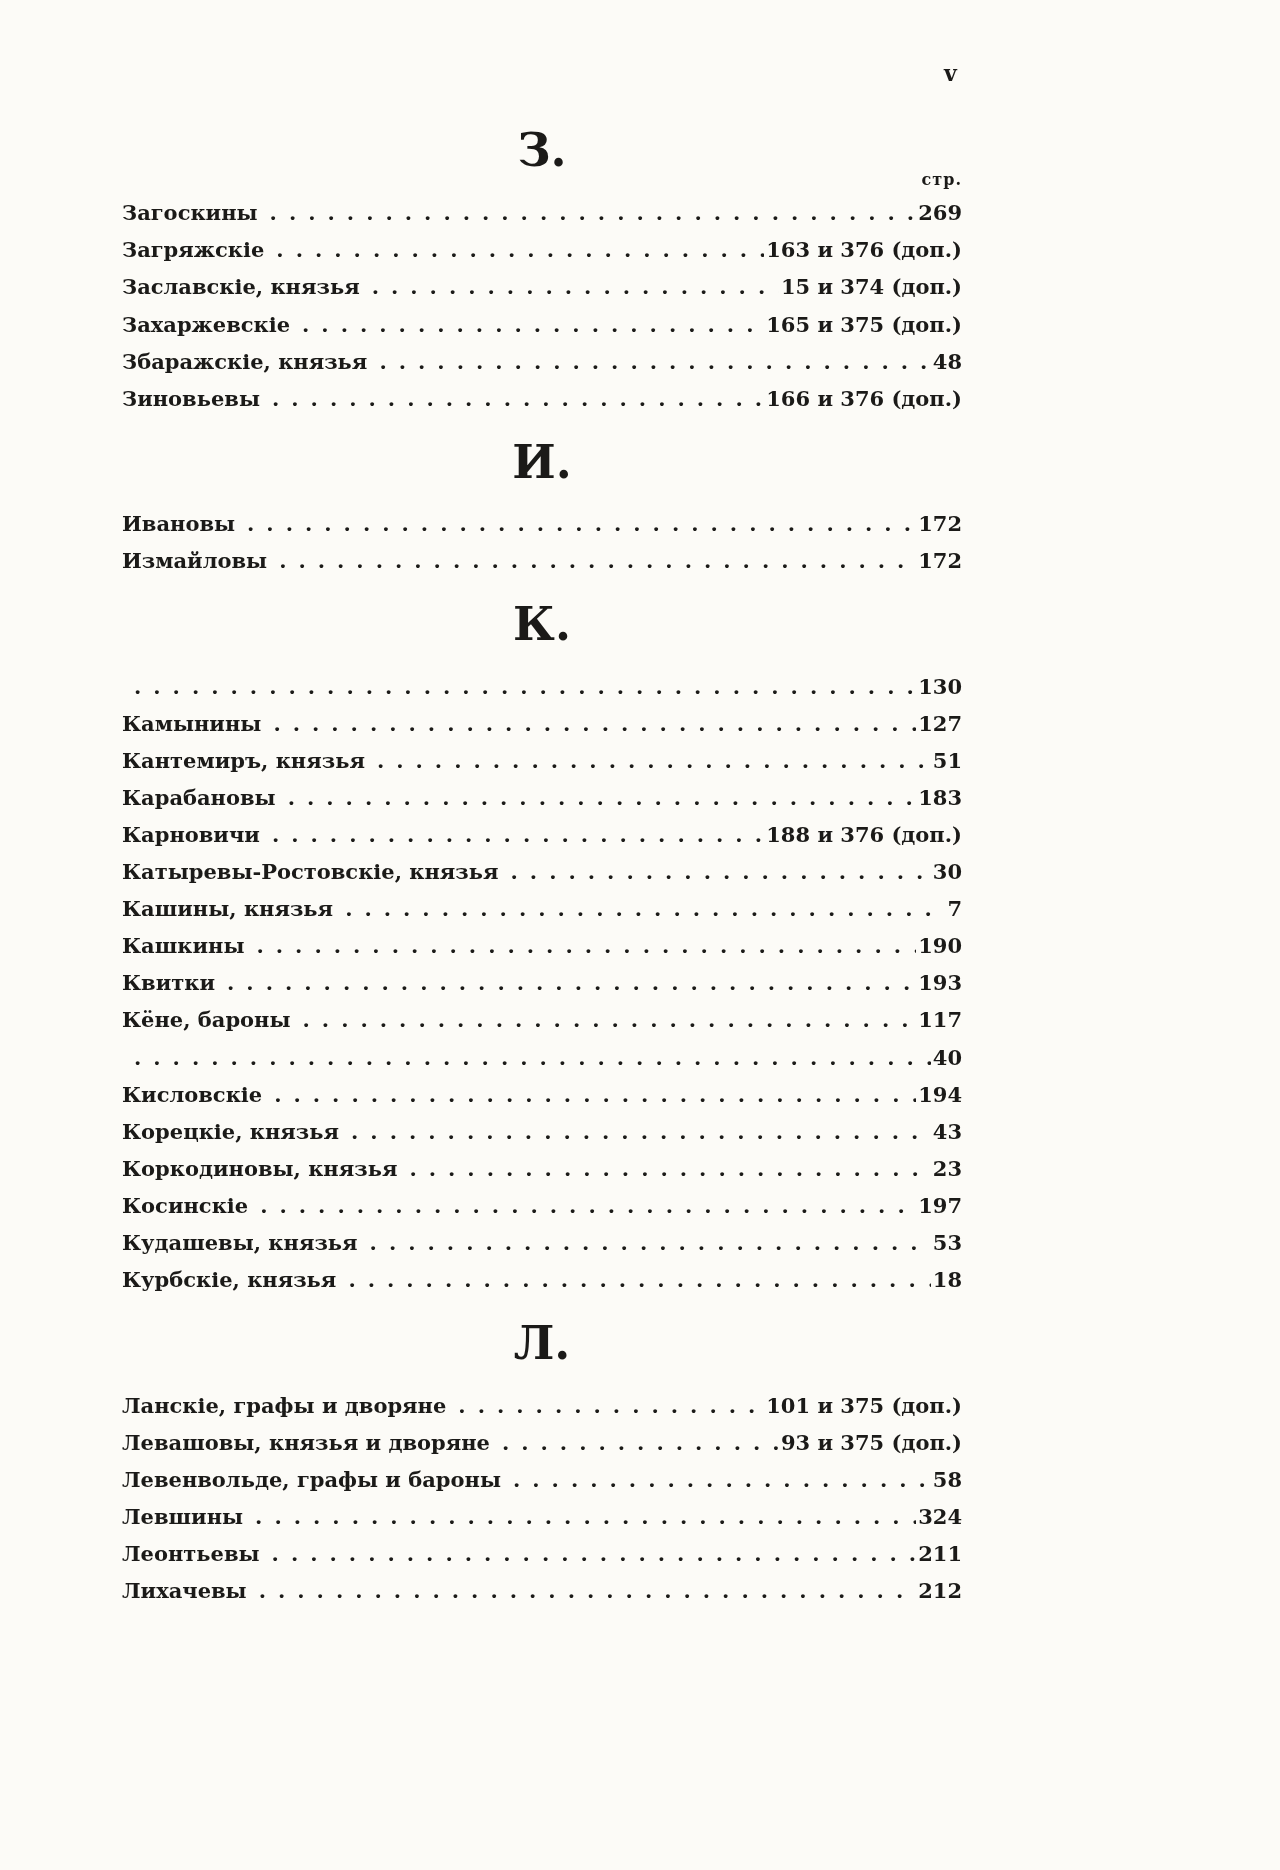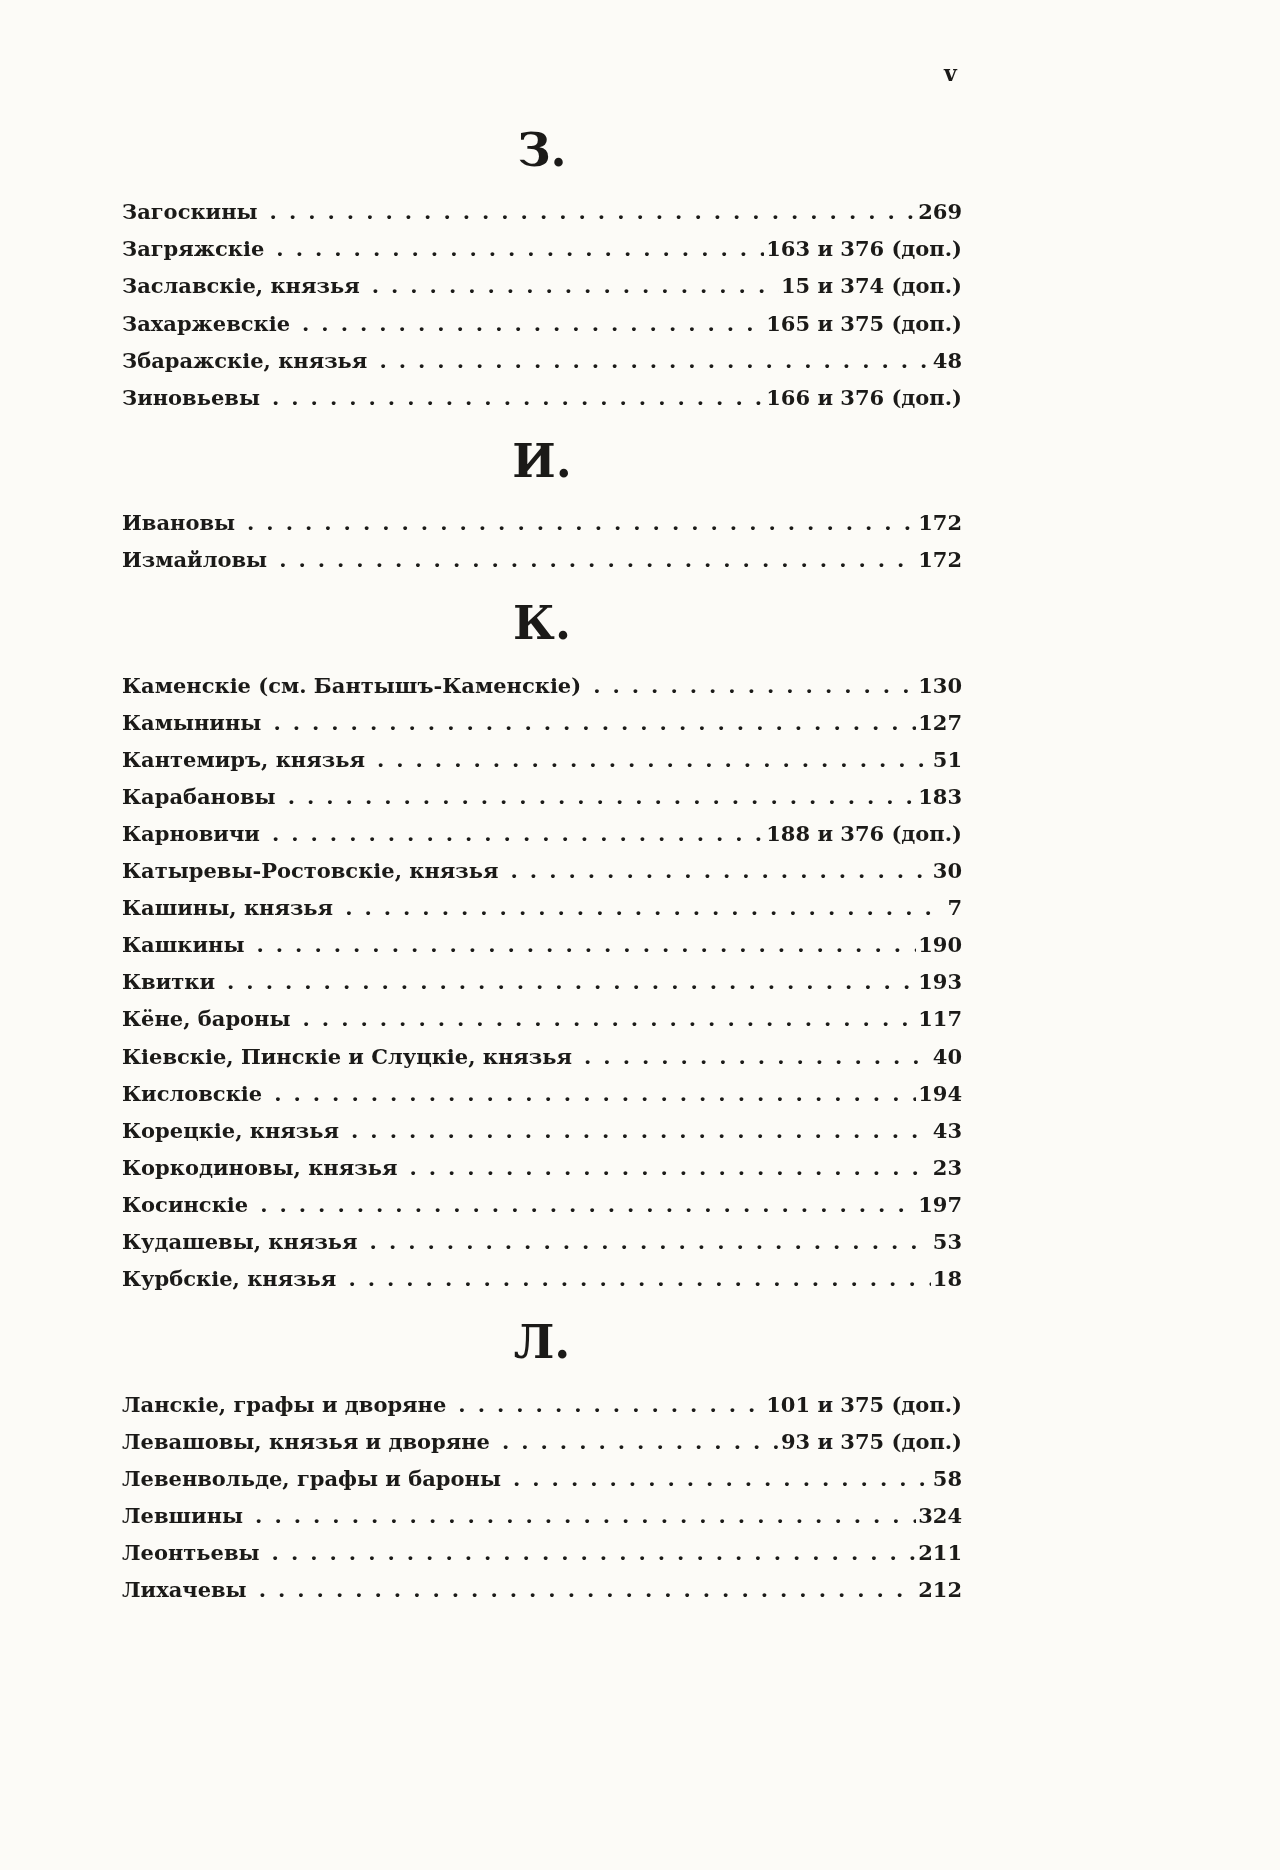--- a/index.html
+++ b/index.html
@@ -78,20 +78,21 @@
   }
 </style>
 </head>
 <body>
 
 <div class="page">
   <div class="corner-number">v</div>
   <main class="content">
       <section class="toc-section">
         <div class="section-letter">З.</div>
+        <div class="column-header">стр.</div>
         <div class="toc-row">
           <span class="entry-name">Загоскины</span>
           <span class="dots" aria-hidden="true">................................................................................</span>
           <span class="entry-page">269</span>
         </div>
         <div class="toc-row">
           <span class="entry-name">Загряжскіе</span>
           <span class="dots" aria-hidden="true">................................................................................</span>
           <span class="entry-page">163 и 376 (доп.)</span>
         </div>
@@ -125,21 +126,20 @@
         </div>
         <div class="toc-row">
           <span class="entry-name">Измайловы</span>
           <span class="dots" aria-hidden="true">................................................................................</span>
           <span class="entry-page">172</span>
         </div>
       </section>
       <section class="toc-section">
         <div class="section-letter">К.</div>
         <div class="toc-row">
-          <span class="entry-name">Каменскіе (см. Бантышъ-Каменскіе)</span>
           <span class="dots" aria-hidden="true">................................................................................</span>
           <span class="entry-page">130</span>
         </div>
         <div class="toc-row">
           <span class="entry-name">Камынины</span>
           <span class="dots" aria-hidden="true">................................................................................</span>
           <span class="entry-page">127</span>
         </div>
         <div class="toc-row">
           <span class="entry-name">Кантемиръ, князья</span>
@@ -175,21 +175,20 @@
           <span class="entry-name">Квитки</span>
           <span class="dots" aria-hidden="true">................................................................................</span>
           <span class="entry-page">193</span>
         </div>
         <div class="toc-row">
           <span class="entry-name">Кёне, бароны</span>
           <span class="dots" aria-hidden="true">................................................................................</span>
           <span class="entry-page">117</span>
         </div>
         <div class="toc-row">
-          <span class="entry-name">Кіевскіе, Пинскіе и Слуцкіе, князья</span>
           <span class="dots" aria-hidden="true">................................................................................</span>
           <span class="entry-page">40</span>
         </div>
         <div class="toc-row">
           <span class="entry-name">Кисловскіе</span>
           <span class="dots" aria-hidden="true">................................................................................</span>
           <span class="entry-page">194</span>
         </div>
         <div class="toc-row">
           <span class="entry-name">Корецкіе, князья</span>

